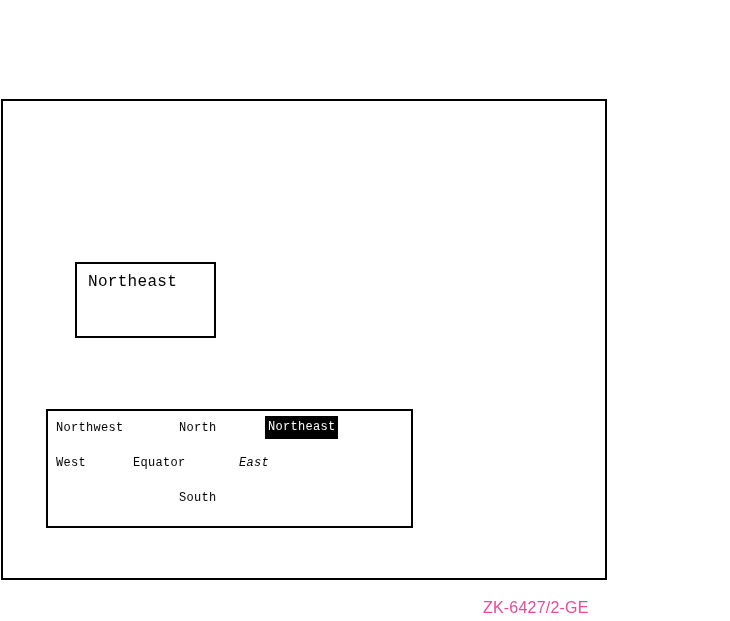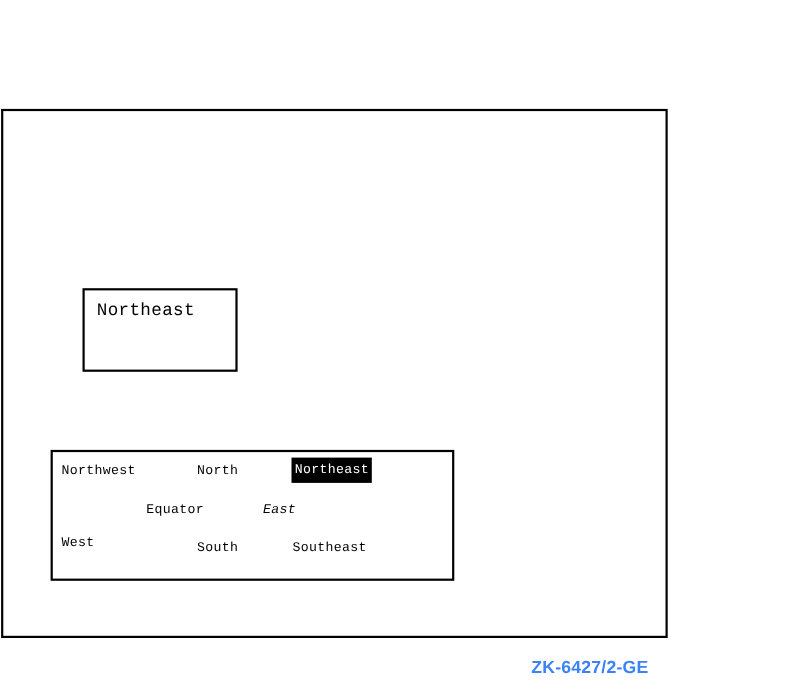--- a/index.html
+++ b/index.html
@@ -60,37 +60,37 @@
   .i-nw { left: 8px;   top: 6px; }
   .i-n  { left: 131px; top: 6px; }
   .i-ne {
     left: 217px; top: 5px;
     height: 23px; line-height: 23px;
     padding: 0 2px 0 3px;
     background: #000000;
     color: #ffffff;
   }
   
-  .i-w  { left: 8px;   top: 41px; margin-top: 30px; }
+  .i-w  { left: 8px;   top: 41px; }
   .i-eq { left: 85px;  top: 41px; }
   .i-e  { left: 191px; top: 41px; font-style: italic; }
   
   .i-sw { left: 8px;   top: 76px; }
   .i-s  { left: 131px; top: 76px; }
   .i-se { left: 218px; top: 76px; }
 
   .figure-id {
     position: absolute;
     left: 483px; top: 600px;
     height: 16px; line-height: 16px;
     font-family: "Liberation Sans", "DejaVu Sans", sans-serif;
     font-size: 16px;
-    font-weight: bold;
+    font-weight: normal;
     letter-spacing: 0.2px;
-    color: #3b82f6;
+    color: #ec4899;
     white-space: pre;
   }
 </style>
 </head>
 <body>
 
 <div class="canvas">
 
   <div class="frame">
 
@@ -99,20 +99,19 @@
     </div>
 
     <div class="list-box">
       <span class="list-item i-nw">Northwest</span>
       <span class="list-item i-n">North</span>
       <span class="list-item i-ne">Northeast</span>
       <span class="list-item i-w">West</span>
       <span class="list-item i-eq">Equator</span>
       <span class="list-item i-e">East</span>
       <span class="list-item i-s">South</span>
-      <span class="list-item i-se">Southeast</span>
     </div>
 
   </div>
 
   <span class="figure-id">ZK-6427/2-GE</span>
 
 </div>
 
 </body></html>

